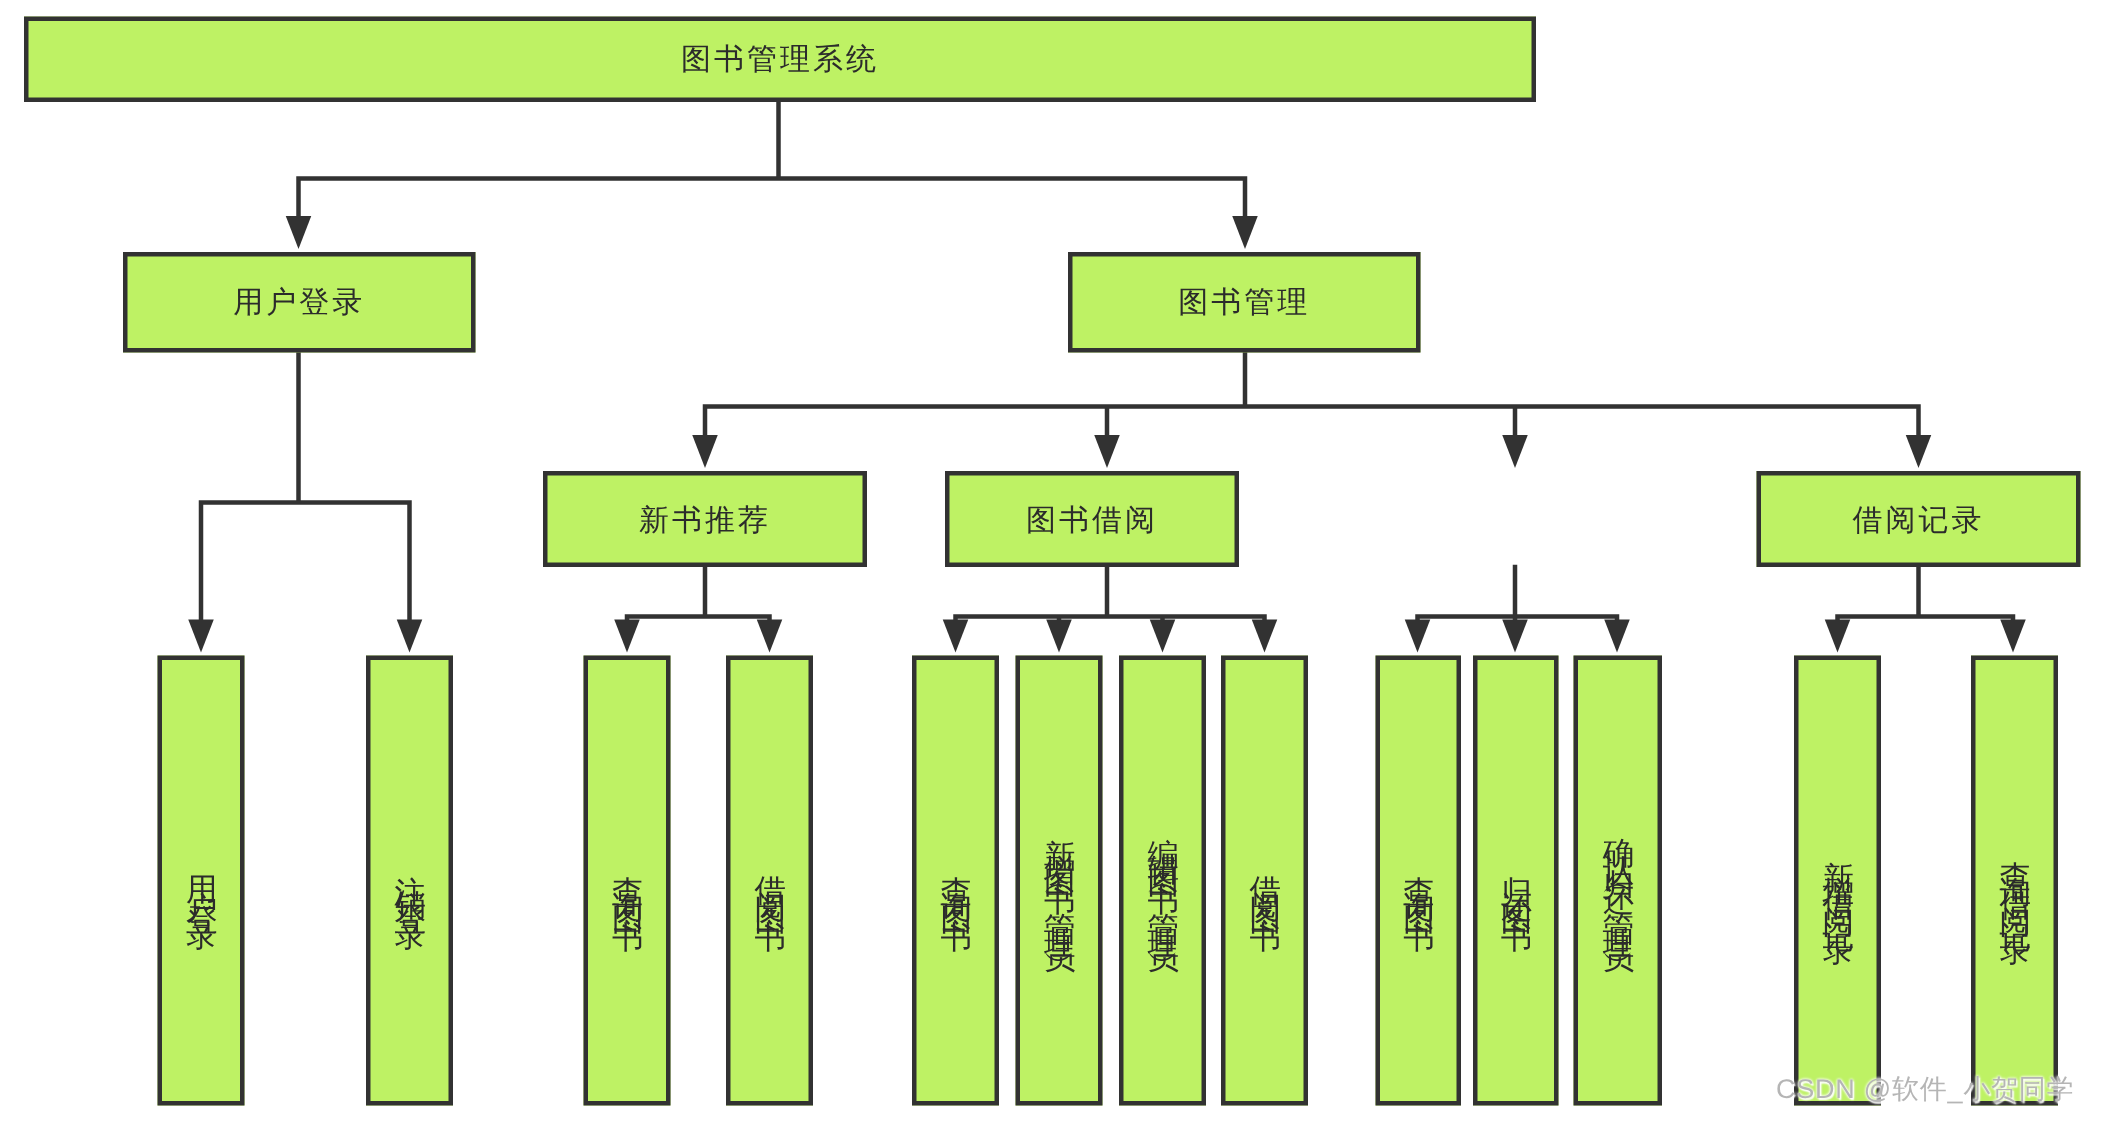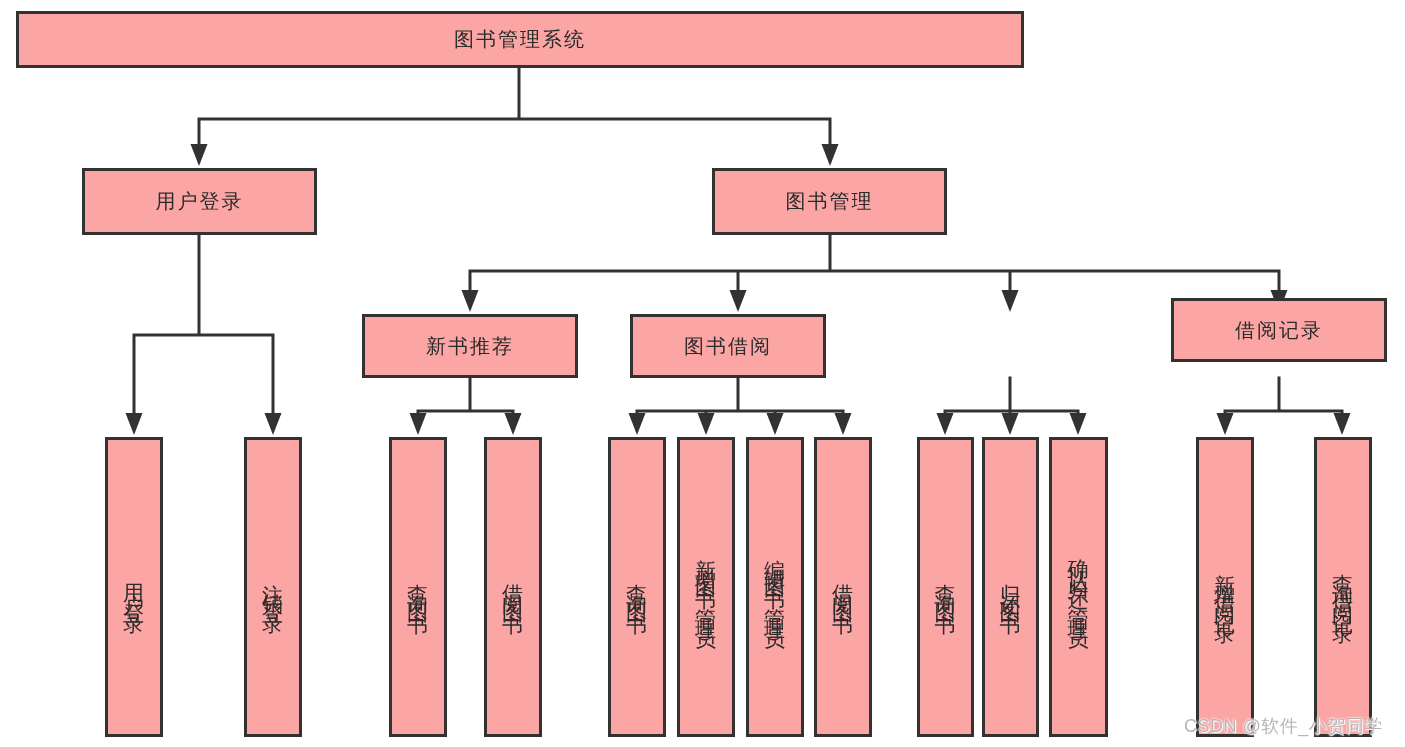--- a/index.html
+++ b/index.html
@@ -18,21 +18,21 @@
   .wires {
     position: absolute;
     left: 0;
     top: 0;
     z-index: 1;
   }
   .box {
     position: absolute;
     box-sizing: border-box;
     border: 3px solid #323232;
-    background: #fca5a5;
+    background: #bef264;
     display: flex;
     align-items: center;
     justify-content: center;
     z-index: 2;
   }
   .hlabel {
     font-size: 20px;
     color: #2b2b2b;
     letter-spacing: 2px;
     white-space: nowrap;
@@ -118,21 +118,21 @@
   <div class="box" style="left:712px;top:168px;width:235px;height:67px">
     <span class="hlabel">图书管理</span>
   </div>
 
   <div class="box" style="left:362px;top:314px;width:216px;height:64px">
     <span class="hlabel">新书推荐</span>
   </div>
   <div class="box" style="left:630px;top:314px;width:196px;height:64px">
     <span class="hlabel">图书借阅</span>
   </div>
-  <div class="box" style="left:1171px;top:298px;width:216px;height:64px">
+  <div class="box" style="left:1171px;top:314px;width:216px;height:64px">
     <span class="hlabel">借阅记录</span>
   </div>
 
   <div class="box leaf" style="left:105px">
     <span class="vtext">用户登录</span>
   </div>
   <div class="box leaf" style="left:244px">
     <span class="vtext">注销登录</span>
   </div>
 

